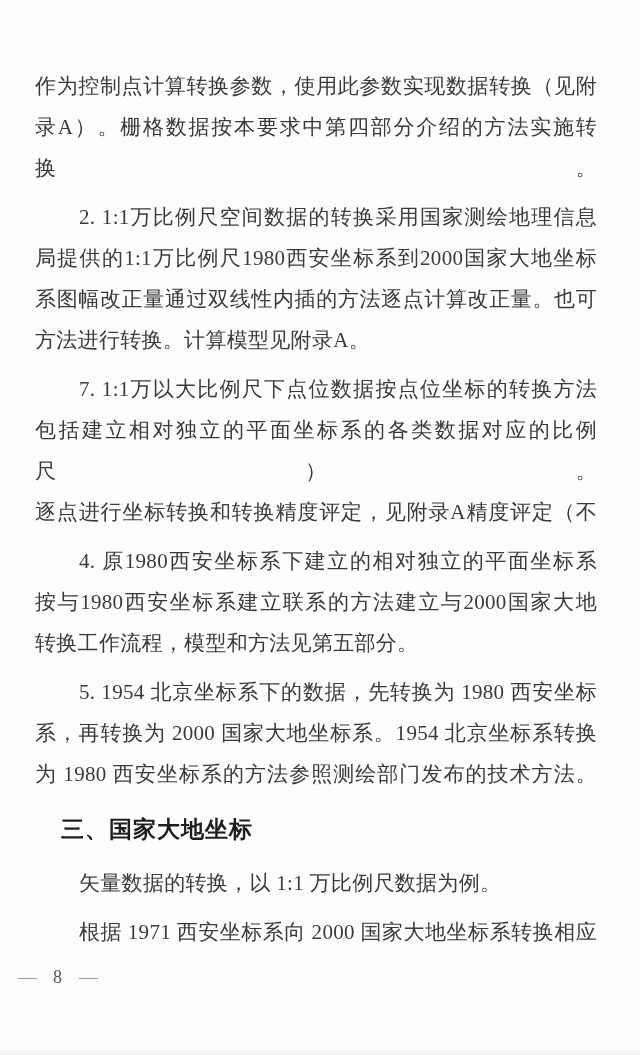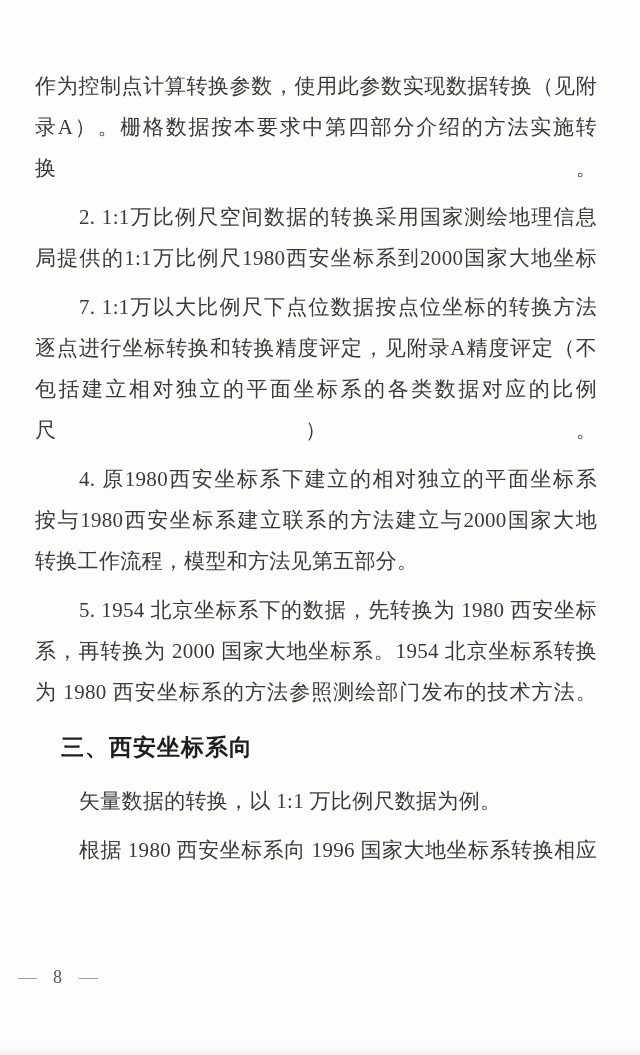--- a/index.html
+++ b/index.html
@@ -91,49 +91,51 @@
   <main class="doc">
 
     <section class="para">
       <div class="line full">作为控制点计算转换参数，使用此参数实现数据转换（见附</div>
       <div class="line full">录A）。栅格数据按本要求中第四部分介绍的方法实施转换。</div>
     </section>
 
     <section class="para">
       <div class="line full indent">2. 1:1万比例尺空间数据的转换采用国家测绘地理信息</div>
       <div class="line full">局提供的1:1万比例尺1980西安坐标系到2000国家大地坐标</div>
+      <div class="line full">系图幅改正量通过双线性内插的方法逐点计算改正量。也可</div>
+      <div class="line short">方法进行转换。计算模型见附录A。</div>
     </section>
 
     <section class="para">
       <div class="line full indent">7. 1:1万以大比例尺下点位数据按点位坐标的转换方法</div>
+      <div class="line full">包括建立相对独立的平面坐标系的各类数据对应的比例尺）。</div>
       <div class="line full">逐点进行坐标转换和转换精度评定，见附录A精度评定（不</div>
-      <div class="line full">包括建立相对独立的平面坐标系的各类数据对应的比例尺）。</div>
     </section>
 
     <section class="para">
       <div class="line full indent">4. 原1980西安坐标系下建立的相对独立的平面坐标系</div>
       <div class="line full">按与1980西安坐标系建立联系的方法建立与2000国家大地</div>
       <div class="line short">转换工作流程，模型和方法见第五部分。</div>
     </section>
 
     <section class="para">
       <div class="line full indent">5. 1954 北京坐标系下的数据，先转换为 1980 西安坐标</div>
       <div class="line full">系，再转换为 2000 国家大地坐标系。1954 北京坐标系转换</div>
       <div class="line full">为 1980 西安坐标系的方法参照测绘部门发布的技术方法。</div>
     </section>
 
-    <h2 class="heading">三、西安坐标系向</h2>
+    <h2 class="heading">三、国家大地坐标</h2>
 
     <section class="para">
       <div class="line short indent">矢量数据的转换，以 1:1 万比例尺数据为例。</div>
     </section>
 
 
     <section class="para">
-      <div class="line full indent">根据 1980 西安坐标系向 1996 国家大地坐标系转换相应</div>
+      <div class="line full indent">根据 1971 西安坐标系向 2000 国家大地坐标系转换相应</div>
     </section>
 
   </main>
 
   <footer class="footer">
     <span class="dash">—</span>
     <span class="pagenum">8</span>
     <span class="dash">—</span>
   </footer>
 

